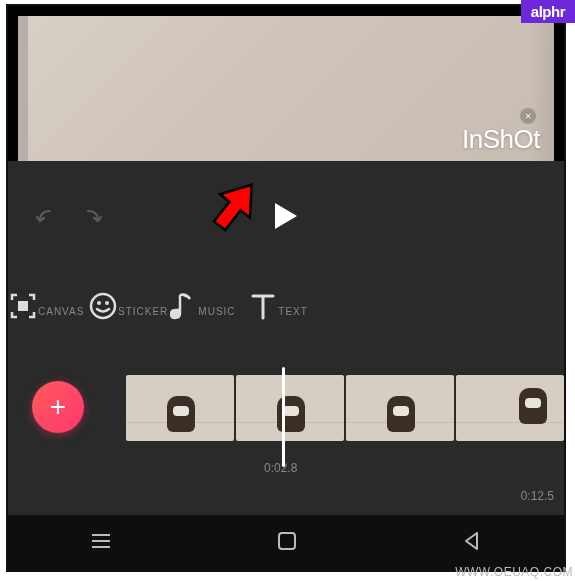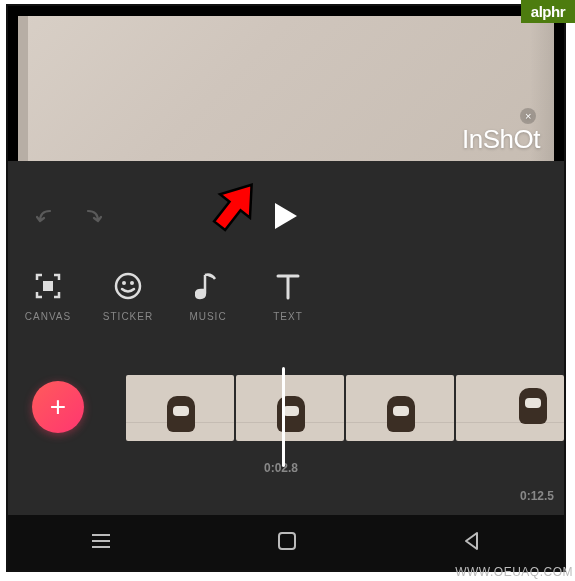--- a/index.html
+++ b/index.html
@@ -18,21 +18,21 @@
       width: 560px;
       height: 568px;
       border: 2px solid #111;
       background: #000;
       overflow: hidden;
     }
     .badge {
       position: absolute;
       right: 0;
       top: 0;
-      background: #4d7c0f;
+      background: #6d28d9;
       color: #fff;
       font-size: 15px;
       font-weight: 600;
       padding: 3px 10px;
       z-index: 50;
       letter-spacing: -0.5px;
     }
     .preview {
       position: absolute;
       left: 10px;
@@ -110,21 +110,21 @@
       position: absolute;
       top: 110px;
       left: 0; right: 0;
       height: 80px;
       display: flex;
       overflow: hidden;
     }
     .tool {
       flex: 0 0 80px;
       display: flex;
-      flex-direction: column;
+      flex-direction: row;
       align-items: center;
       justify-content: flex-start;
       color: #999;
     }
     .tool .ic {
       width: 30px; height: 30px;
       margin-bottom: 10px;
       display: flex;
       align-items: center;
       justify-content: center;
@@ -204,21 +204,20 @@
       border-radius: 2px;
       z-index: 20;
     }
     .time-labels {
       position: absolute;
       top: 300px;
       left: 0; right: 0;
       height: 20px;
       color: #888;
       font-size: 12px;
-      font-weight: bold;
     }
     .time-labels .t1 { position: absolute; left: 256px; }
     .time-labels .t2 { position: absolute; right: 10px; margin-top: 28px; }
     .nav-bar {
       position: absolute;
       left: 0; right: 0; bottom: 0;
       height: 55px;
       background: #0e0e0e;
       display: flex;
       justify-content: space-around;

